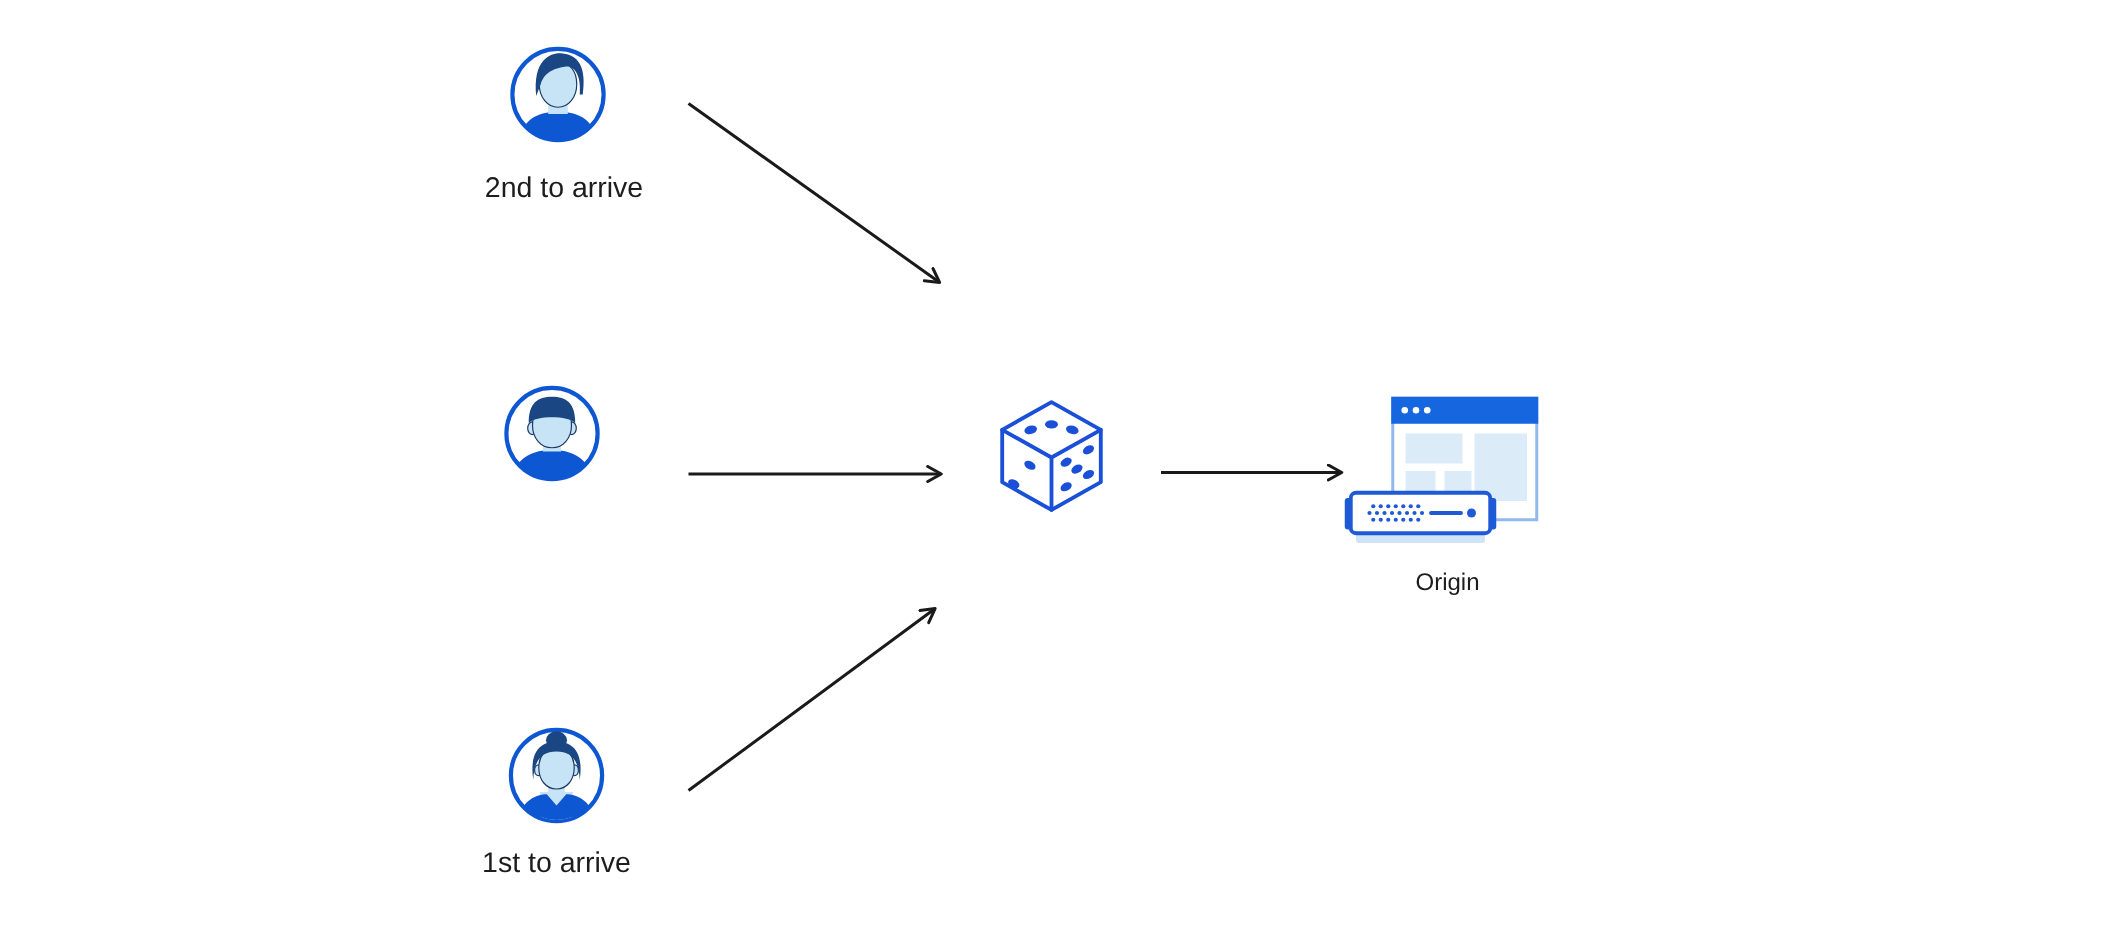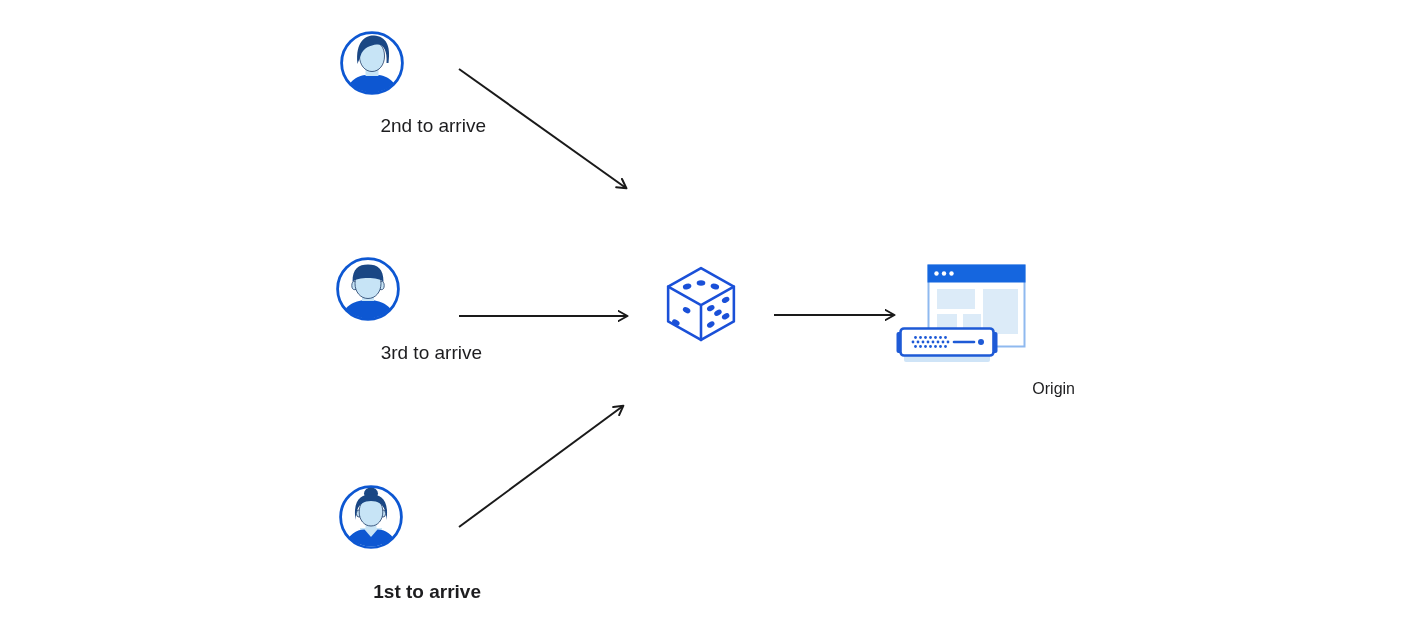--- a/index.html
+++ b/index.html
@@ -6,25 +6,25 @@
     --background:#ffffff; --accent-blue:#0D57D2; --hair-navy:#1A4784;
     --skin-light-blue:#C7E4F6; --outline-navy:#1d3a66; --dice-blue:#1A50D8;
     --titlebar-blue:#1566DF; --window-border-blue:#8FB9EF; --panel-light-blue:#DCEBF8;
     --server-blue:#1E5AD6; --server-tray-blue:#CFE4F7; --arrow-black:#1a1a1a; --text:#1d1d1f;
   }
   html,body{margin:0;padding:0;}
   body{font-family:"Liberation Sans", sans-serif; background:var(--background);}
   .canvas{position:relative; width:1405px; height:633px; background:var(--background); overflow:hidden;}
 
   .node{position:absolute;}
-  .node-label{position:absolute; width:220px; margin-left:-110px; text-align:right;
+  .node-label{position:absolute; width:220px; margin-left:-110px; text-align:center;
     font-size:19px; line-height:22px; color:var(--text); white-space:nowrap;}
   .lbl-u1{left:376px; top:115px;}
   .lbl-u2{left:372px; top:342px;}
-  .lbl-u3{left:371px; top:581px;font-weight:bold;}
+  .lbl-u3{left:371px; top:565px;}
   .lbl-origin{left:965px; top:378px; font-size:16px;}
 
   .pos-u1{left:339px; top:30px;}
   .pos-u2{left:335px; top:256px;}
   .pos-u3{left:338px; top:484px;}
   .pos-dice{position:absolute; left:665px; top:266px;}
   .pos-origin{position:absolute; left:896px; top:262px;}
 
   .avatar-ring{fill:#fff; stroke:var(--accent-blue); stroke-width:2.8;}
   .hair{fill:var(--hair-navy);}
@@ -84,21 +84,20 @@
       <g clip-path="url(#clipB)">
         <path class="shirt" d="M5,66 C8,49 20,44 33,44 C46,44 58,49 61,66 Z"></path>
         <rect class="skin" x="27" y="35" width="12" height="10"></rect>
         <ellipse class="skin-ol" cx="19.8" cy="29.5" rx="3" ry="4.2"></ellipse>
         <ellipse class="skin-ol" cx="46.2" cy="29.5" rx="3" ry="4.2"></ellipse>
         <path class="skin-ol" d="M33,13 C41,13 46,19 46,27.5 C46,36 40.5,42.5 33,42.5 C25.5,42.5 20,36 20,27.5 C20,19 25,13 33,13 Z"></path>
         <path class="hair" d="M17.5,26 C17.5,12.5 23.5,8.5 33,8.5 C42.5,8.5 48.5,12.5 48.5,26 C44,20.8 22,20.8 17.5,26 Z"></path>
       </g>
     </svg>
   </div>
-  <div class="node-label lbl-u2">3rd to arrive</div>
 
   <div class="node pos-u3">
     <svg width="66" height="66" viewBox="0 0 66 66">
       <defs>
           <clipPath id="clipC">
             <circle cx="33" cy="33" r="29.6"></circle>
           </clipPath>
         </defs>
       <circle class="avatar-ring" cx="33" cy="33" r="30.4"></circle>
       <g clip-path="url(#clipC)">

